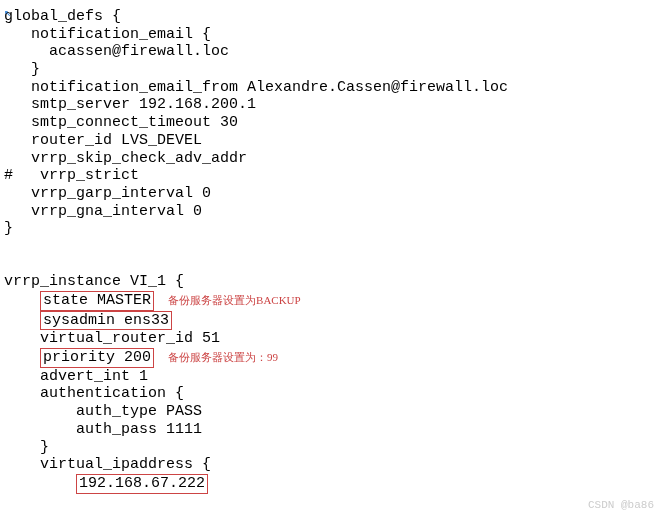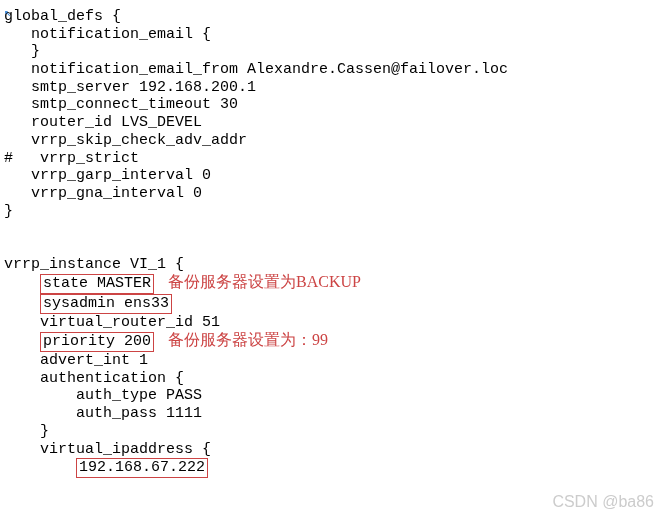--- a/index.html
+++ b/index.html
@@ -18,49 +18,50 @@
   .line { white-space: pre; }
   .boxed {
     border: 1px solid #cc4444;
     display: inline-block;
     padding: 0 2px;
     margin: 0;
   }
   .annot {
     color: #cc4444;
     font-family: "SimSun", serif;
-    font-size: 16px;
+    font-size: 11px;
     margin-left: 14px;
   }
   .watermark {
     position: absolute;
     right: 10px;
     bottom: 6px;
-    font-size: 16px;
+    font-size: 11px;
     color: #ccc;
-    font-family: Liberation Sans, sans-serif;
+    font-family: Liberation Mono, monospace;
   }
   .cursor {
     position: absolute;
     left: 4px;
     top: 6px;
     font-size: 12px;
     color: #3a86d6;
   }
 </style>
 </head>
 <body>
 
 <span class="cursor">↖</span>
 
 <div>
 <div class="line">global_defs {</div>
 <div class="line">   notification_email {</div>
+<div class="line">     acassen@firewall.loc</div>
 <div class="line">   }</div>
-<div class="line">   notification_email_from Alexandre.Cassen@failover.loc</div>
+<div class="line">   notification_email_from Alexandre.Cassen@firewall.loc</div>
 <div class="line">   smtp_server 192.168.200.1</div>
 <div class="line">   smtp_connect_timeout 30</div>
 <div class="line">   router_id LVS_DEVEL</div>
 <div class="line">   vrrp_skip_check_adv_addr</div>
 <div class="line">#   vrrp_strict</div>
 <div class="line">   vrrp_garp_interval 0</div>
 <div class="line">   vrrp_gna_interval 0</div>
 <div class="line">}</div>
 <div class="line">&nbsp;</div>
 <div class="line">&nbsp;</div>

